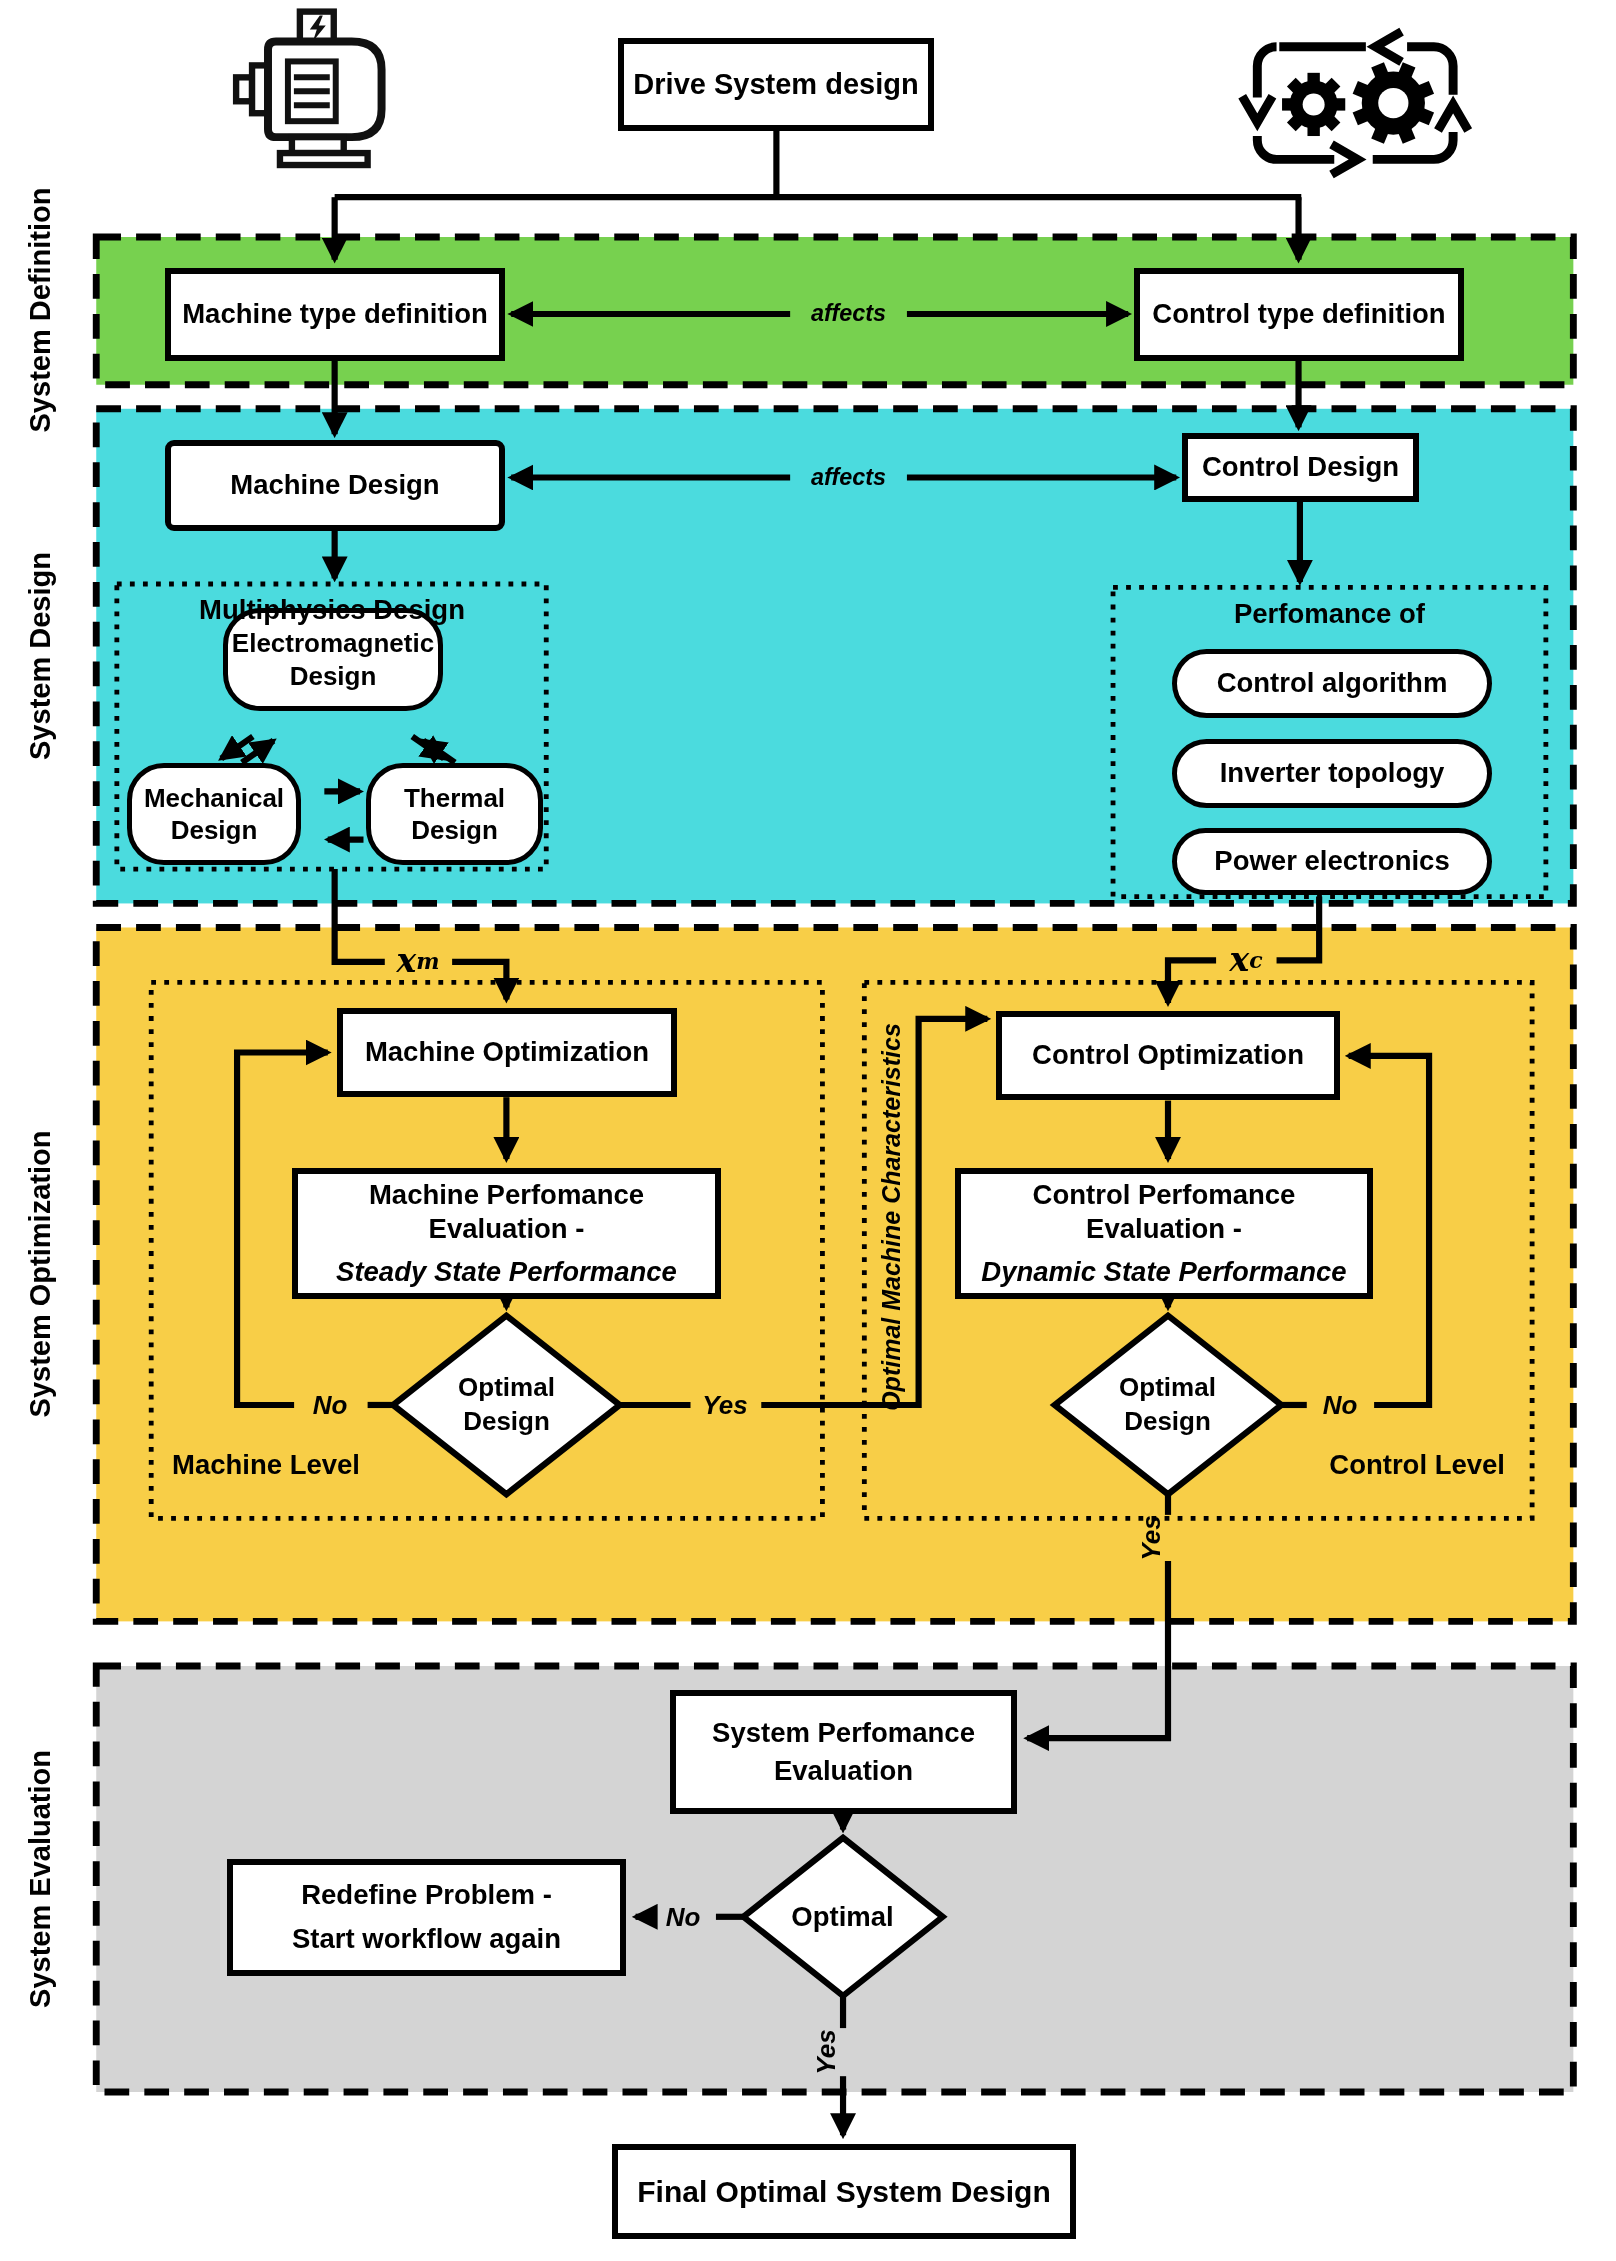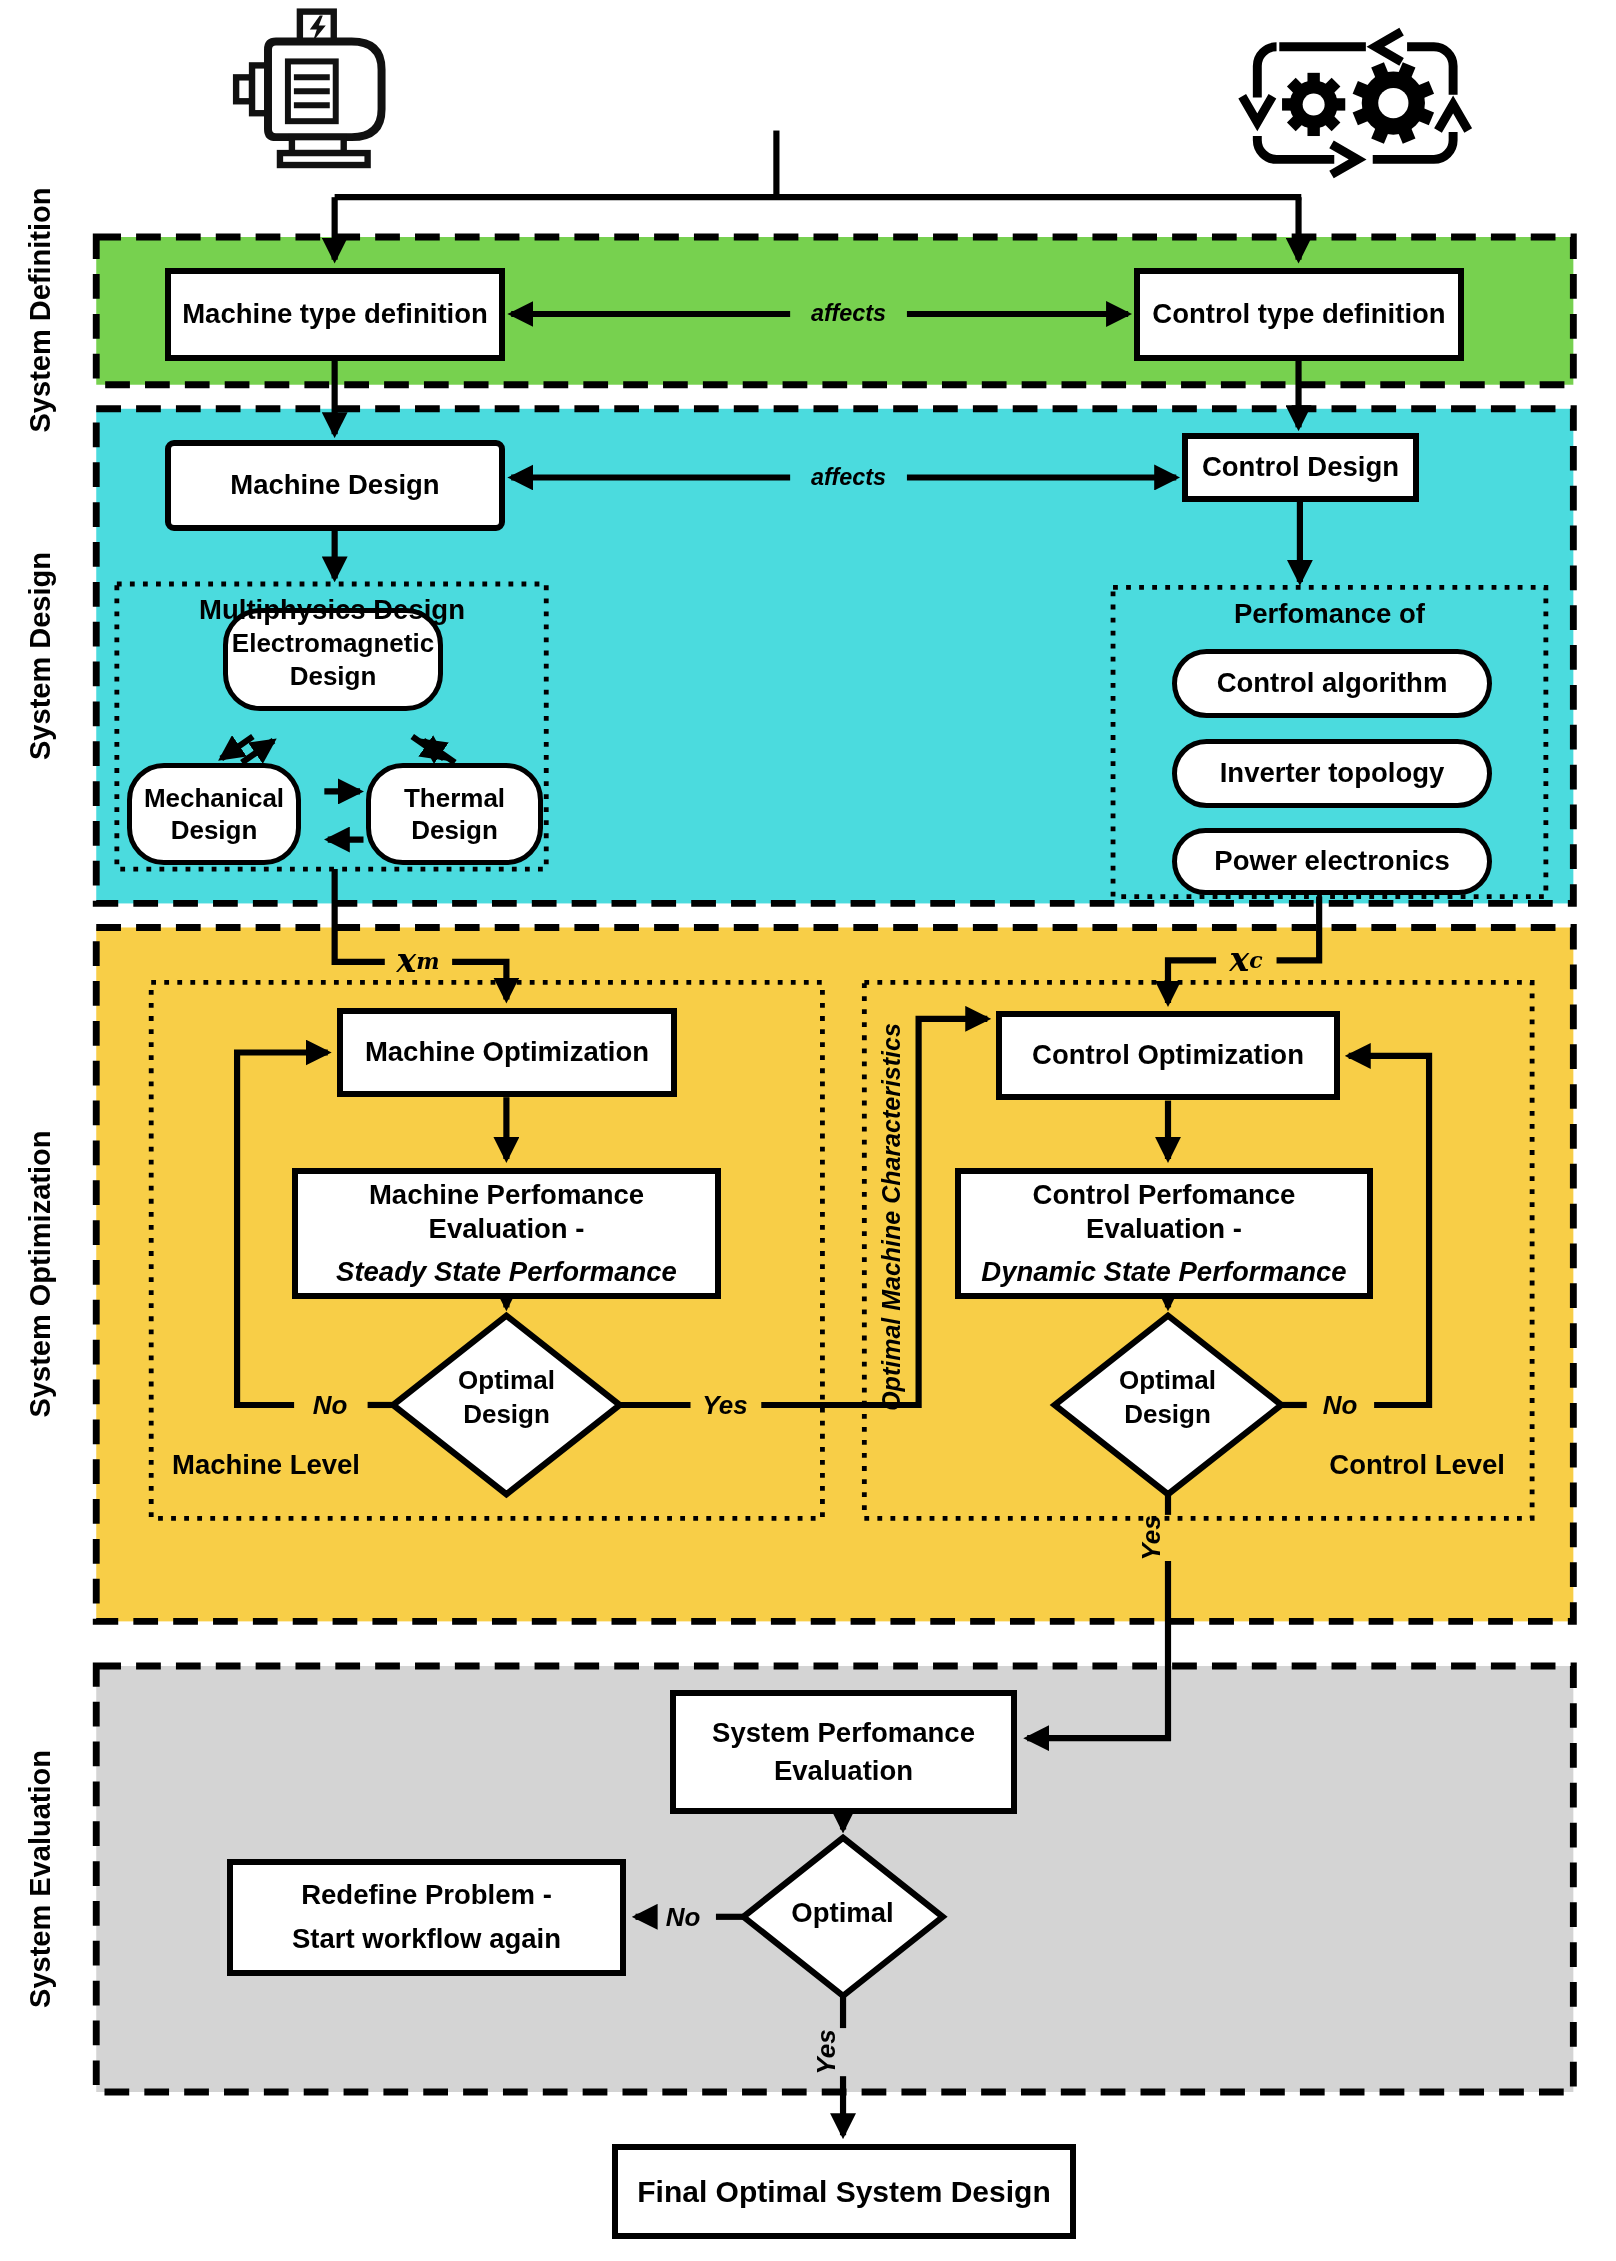--- a/index.html
+++ b/index.html
@@ -11,21 +11,21 @@
        text-align:center;font-weight:bold;z-index:2;line-height:1.25;}
   .pill{border-radius:37px;border-width:5.5px;}
   .lbl{position:absolute;display:flex;align-items:center;justify-content:center;
        text-align:center;font-weight:bold;z-index:3;white-space:nowrap;}
   .ital{font-style:italic;}
   .rot{transform:rotate(-90deg);}
   .leftlab{font-size:29px;font-weight:bold;}
   .mathvar{font-family:"DejaVu Serif",serif;font-style:italic;font-size:33px;}
   .mathvar sub{font-size:22px;}
   .dlabel{position:absolute;z-index:3;display:flex;flex-direction:column;align-items:center;
-          text-align:center;font-weight:bold;font-size:26px;line-height:1.3;}
+          justify-content:center;text-align:center;font-weight:bold;font-size:26px;line-height:1.3;}
 </style>
 </head>
 <body>
 
 <div class="canvas">
 
 <svg class="underlay" width="1616" height="2261" viewBox="0 0 2352 3291">
   <defs>
     <marker id="ah" viewBox="0 0 10 10" refX="8.5" refY="5" markerWidth="4.2" markerHeight="4.2" orient="auto-start-reverse" markerUnits="strokeWidth">
       <path d="M0,0 L10,5 L0,10 z" fill="#000"></path>
@@ -156,20 +156,21 @@
       <circle r="22" fill="#fff"></circle>
     </g>
   </g>
 </svg>
 
 <div class="lbl rot leftlab" style="left:-125px;top:291px;width:330px;height:38px;">System Definition</div>
 <div class="lbl rot leftlab" style="left:-125px;top:637px;width:330px;height:38px;">System Design</div>
 <div class="lbl rot leftlab" style="left:-125px;top:1255px;width:330px;height:38px;">System Optimization</div>
 <div class="lbl rot leftlab" style="left:-125px;top:1860px;width:330px;height:38px;">System Evaluation</div>
 
+<div class="box" style="left:618px;top:38px;width:316px;height:93px;font-size:29px;">Drive System design</div>
 
 <div class="box" style="left:165px;top:268px;width:340px;height:93px;font-size:27.5px;">Machine type definition</div>
 <div class="box" style="left:1134px;top:268px;width:330px;height:93px;font-size:27.5px;">Control type definition</div>
 <div class="lbl ital" style="left:780px;top:300px;width:137px;height:27.5px;font-size:23.4px;">affects</div>
 
 <div class="box" style="left:165px;top:440px;width:340px;height:91px;font-size:27.5px;border-radius:9px;">Machine Design</div>
 <div class="box" style="left:1182px;top:433px;width:237px;height:69px;font-size:27.5px;">Control Design</div>
 <div class="lbl ital" style="left:780px;top:464px;width:137px;height:27.5px;font-size:23.4px;">affects</div>
 
 <div class="lbl" style="left:124px;top:592px;width:416px;height:36px;font-size:27.5px;">Multiphysics Design</div>

